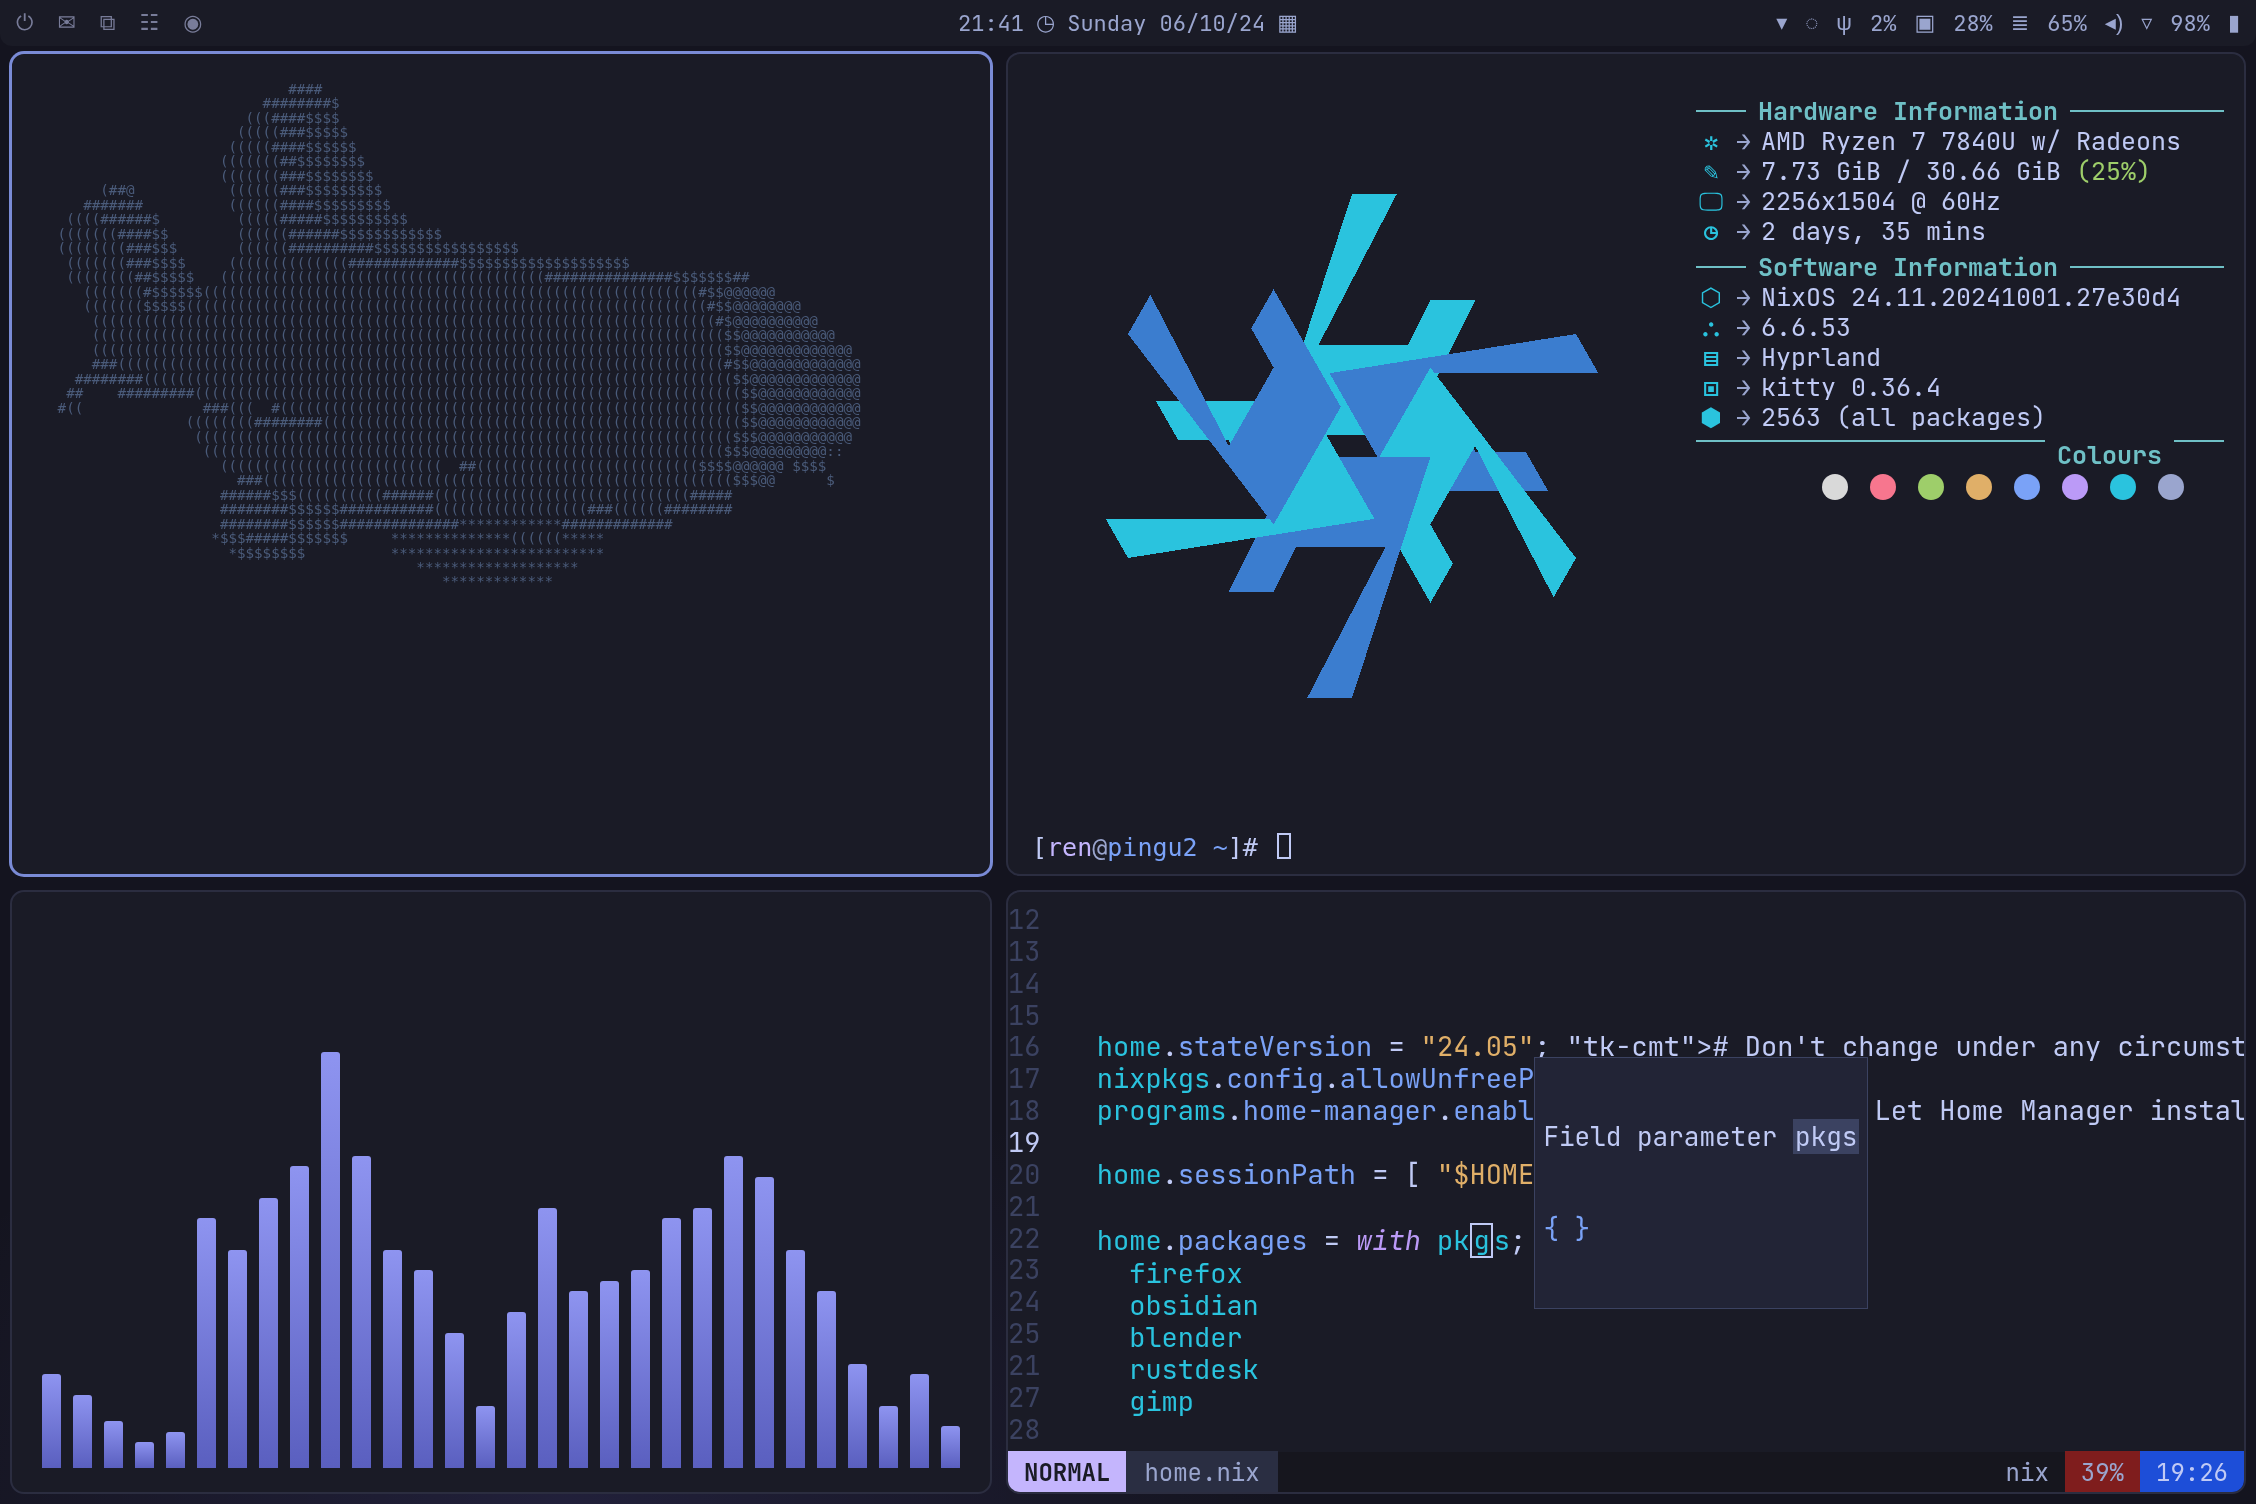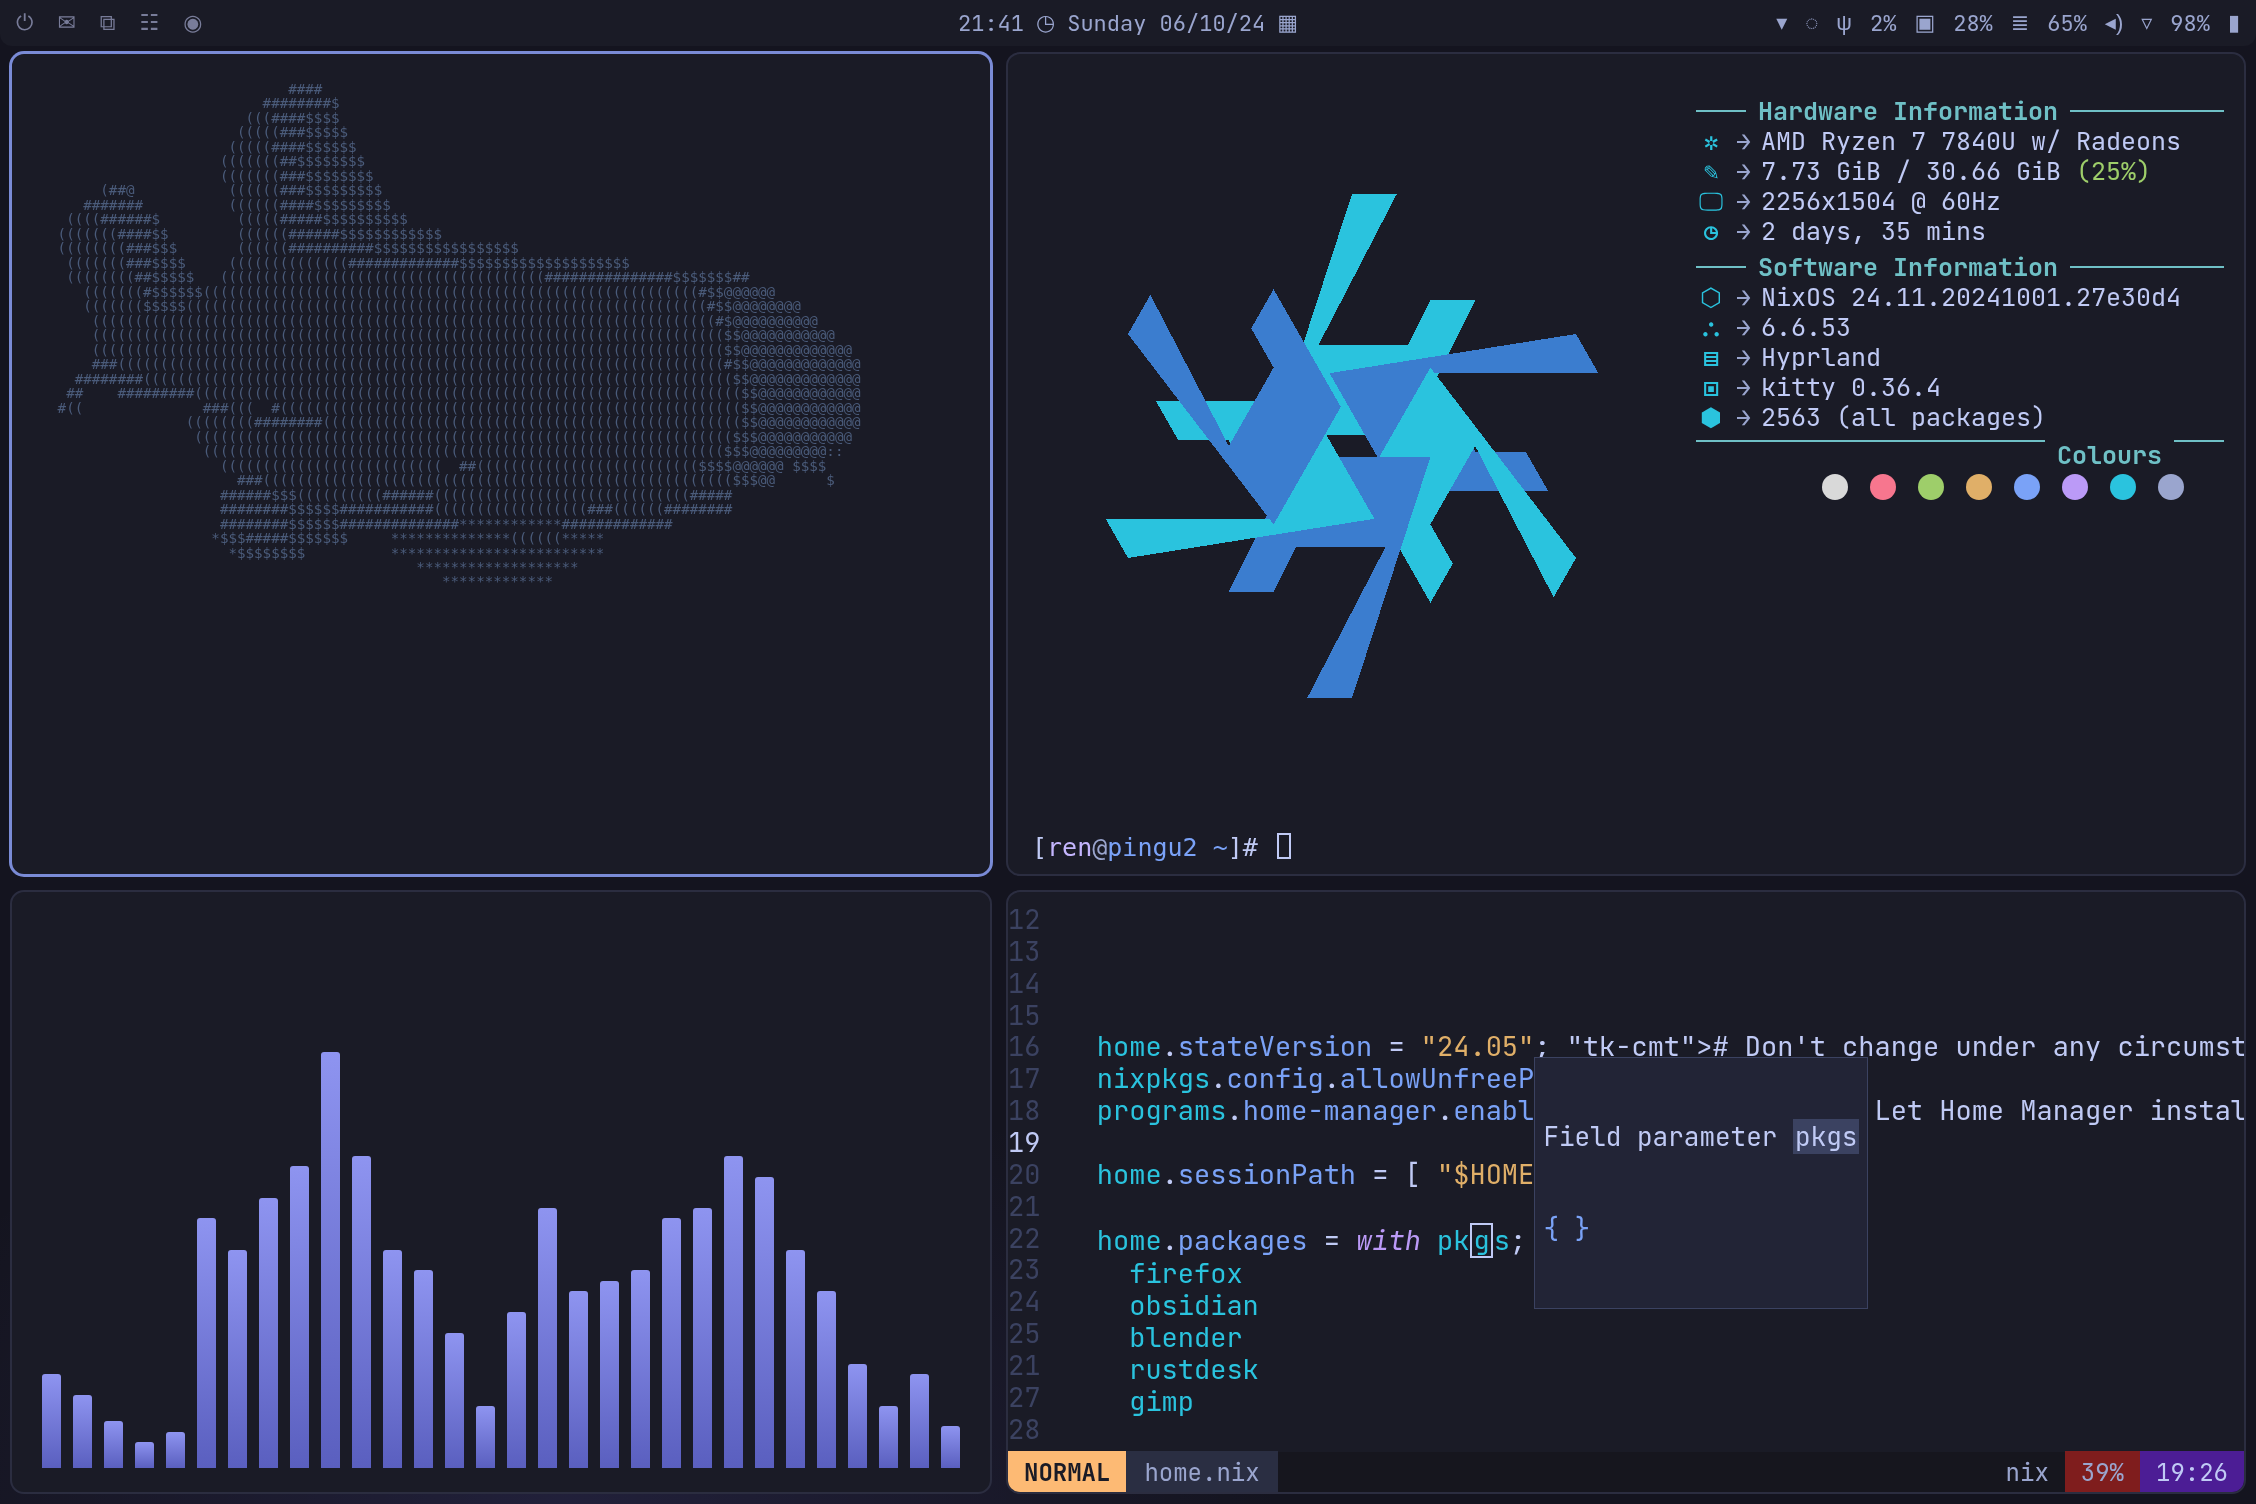--- a/index.html
+++ b/index.html
@@ -199,26 +199,26 @@
     padding: 0 1px;
     margin: 0 1px;
   }
   .statusline {
     height: 40px;
     background: #16161e;
     display: flex;
     align-items: center;
     font-size: 24px;
   }
-  .mode-badge { background: #fdba74; color: #1a1b26; font-weight: bold; padding: 6px 16px; }
+  .mode-badge { background: #c4b5fd; color: #1a1b26; font-weight: bold; padding: 6px 16px; }
   .file-badge { padding: 6px 18px; color: #9aa5ce; background: #2a2e42; }
   .status-spacer { flex: 1; }
   .ft-badge { padding: 6px 16px; color: #9aa5ce; }
   .pct-badge { padding: 6px 16px; background: #7f1d1d; color: #9aa5ce; }
-  .pos-badge { padding: 6px 16px; background: #4c1d95; color: #c0caf5; }
+  .pos-badge { padding: 6px 16px; background: #1d4ed8; color: #c0caf5; }
 
   
   .glow {
     position: absolute;
     inset: 0;
     background: radial-gradient(1200px 800px at 25% 100%, rgba(130,120,255,0.12), transparent 60%);
     pointer-events: none;
   }
 
   svg.nix { width: 560px; height: 560px; }

